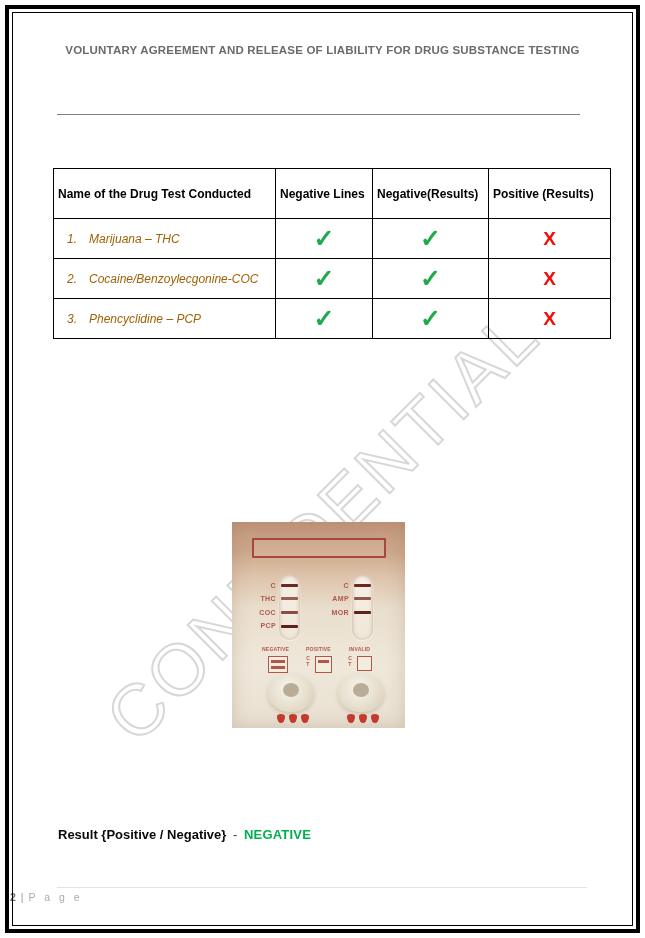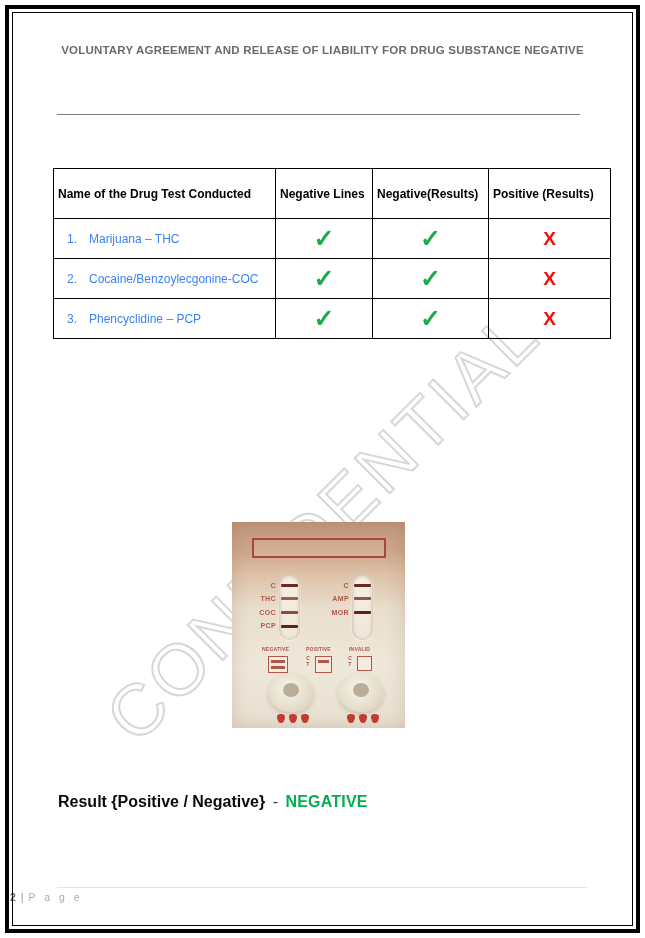--- a/index.html
+++ b/index.html
@@ -30,22 +30,22 @@
     border-top:1.5px solid #7f7f7f; z-index:5; }
 
   
   table.kit { position:absolute; left:53px; top:168px; width:557px;
     border-collapse:collapse; table-layout:fixed; background:transparent; z-index:5; }
   table.kit td, table.kit th { border:1.5px solid #000; background:transparent; }
   .kit .kit-header-cell { height:54px; text-align:center; vertical-align:middle;
     font-size:12.5px; font-weight:bold; color:#000; }
   .kit .col-header { height:50px; text-align:left; vertical-align:middle;
     font-size:12px; font-weight:bold; color:#000; padding:0 4px; }
-  .kit .name-cell { height:40px; vertical-align:middle; font-size:12px; color:#3b82f6;
-    padding-left:13px; font-weight:400; }
+  .kit .name-cell { height:40px; vertical-align:middle; font-size:12px; color:#a16207;
+    padding-left:13px; font-weight:400;font-style:italic; }
   .kit .name-cell .num { display:inline-block; width:22px; }
   .kit .mark-cell { text-align:center; vertical-align:middle; }
   .check { color:#22a94e; font-size:25px; font-weight:bold; line-height:1; }
   .cross { color:#f40b0b; font-size:19px; font-weight:900; line-height:1;
     font-family:"Liberation Sans", sans-serif; }
 
   
   .photo { position:absolute; left:232px; top:522px; width:173px; height:206px; z-index:10;
     background:linear-gradient(180deg,#c1977c 0%, #cda78a 14%, #ddc3a9 26%, #e9decd 42%, #efe8da 70%, #e8e0d1 100%);
     box-shadow:inset 0 0 18px rgba(140,100,70,0.25); overflow:hidden; }
@@ -69,42 +69,42 @@
     line-height:7px; transform:scale(0.85); }
   .ph-well { position:absolute; top:152px; width:46px; height:38px; border-radius:50%;
     background:radial-gradient(circle at 45% 38%, #f8f4ec 0%, #e6dfcd 55%, #d5c9b2 100%);
     box-shadow:0 2px 4px rgba(120,90,60,0.25); }
   .ph-well::after { content:""; position:absolute; left:15px; top:9px; width:16px; height:14px;
     border-radius:50%; background:#b9ad97; }
   .ph-drop { position:absolute; width:8px; height:9px; background:#c23a30;
     border-radius:48% 52% 50% 50% / 30% 30% 70% 70%; }
 
   
-  .result { position:absolute; left:58px; top:793px; font-size:16px; z-index:5; }
+  .result { position:absolute; left:58px; top:827px; font-size:13px; z-index:5; }
   .result .lbl { font-weight:bold; color:#0a0a0a; }
   .result .dash { color:#3d3d3d; font-weight:400; padding:0 3px; }
   .result .val { font-weight:bold; color:#00b050; letter-spacing:0.2px; }
 
   
   .footer-rule { position:absolute; left:57px; top:887px; width:530px; height:0;
     border-top:1px solid #e3e3e3; z-index:5; }
   .footer { position:absolute; left:10px; top:891px; width:645px; text-align:left;
     font-size:10.5px; z-index:5; }
   .footer .pnum { font-weight:bold; color:#6f6f6f; }
   .footer .sep { color:#9a9a9a; padding:0 2px; }
   .footer .pword { color:#ababab; letter-spacing:3px; }
 </style>
 </head>
 <body>
 
 <div class="page">
 
   <div class="watermark">CONFIDENTIAL</div>
 
-  <div class="title1">VOLUNTARY AGREEMENT AND RELEASE OF LIABILITY FOR DRUG SUBSTANCE NEGATIVE</div>
+  <div class="title1">VOLUNTARY AGREEMENT AND RELEASE OF LIABILITY FOR DRUG SUBSTANCE TESTING</div>
   <div class="title-rule"></div>
 
   <table class="kit">
     <colgroup>
         <col style="width:222px">
         <col style="width:97px">
         <col style="width:116px">
         <col style="width:122px">
       </colgroup>
     <tbody>

